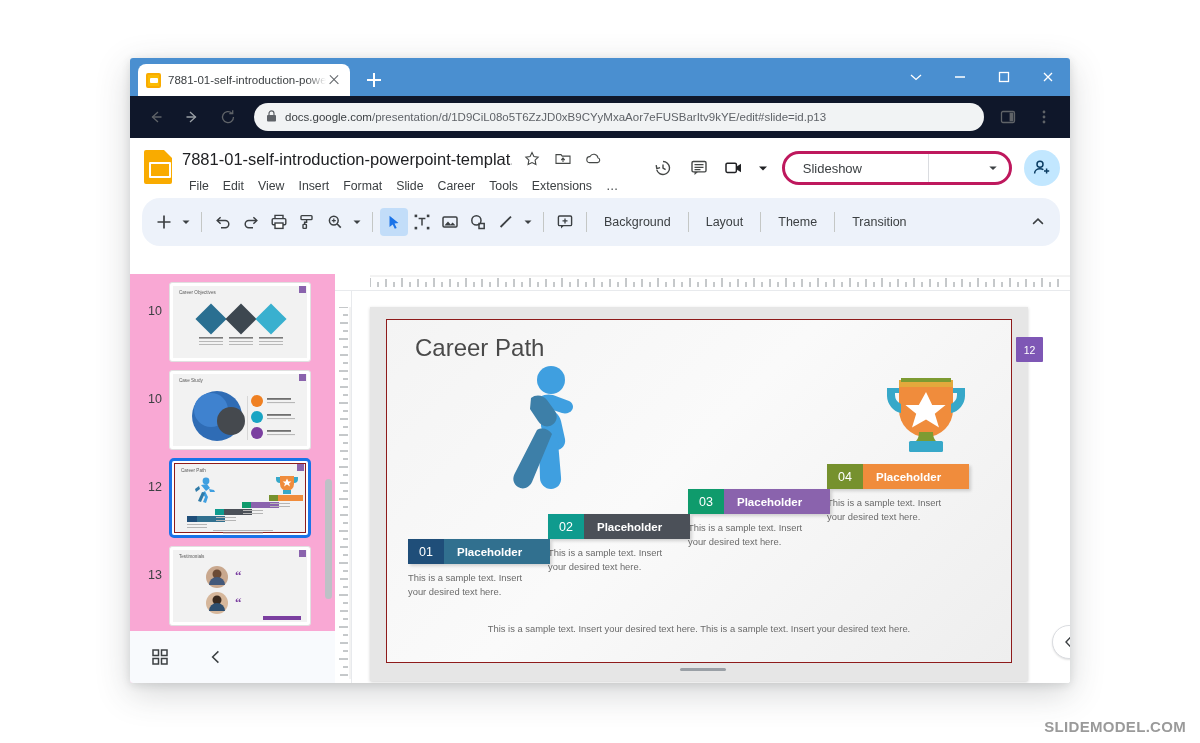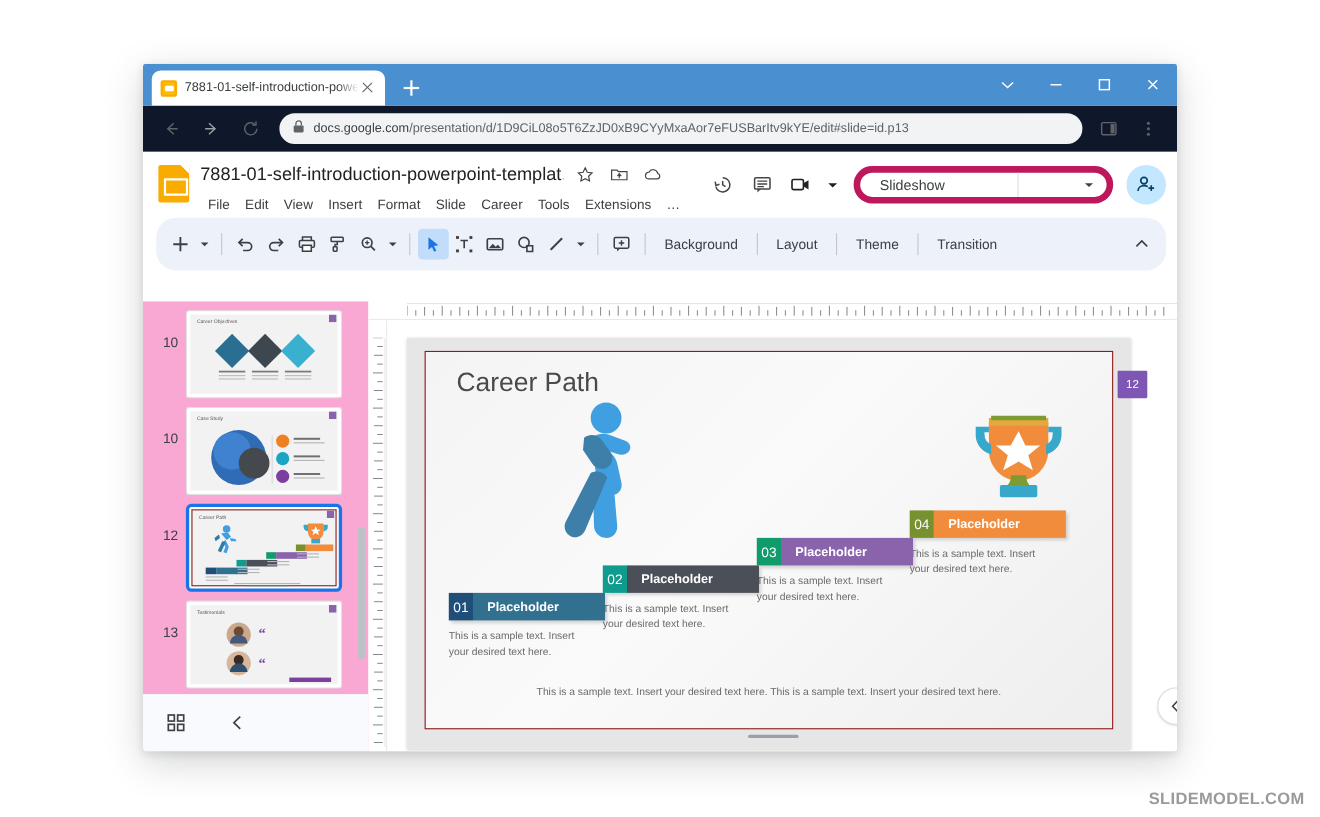--- a/index.html
+++ b/index.html
@@ -151,21 +151,21 @@
   .menubar { display: flex; align-items: center; height: 22px; margin-top: 3px; }
   .menuitem {
     font-size: 12.3px; color: #3c4043;
     padding: 2px 7px; border-radius: 4px; cursor: pointer;
   }
   .headright { display: flex; align-items: center; gap: 2px; margin-top: 4px; }
   .hbtn { width: 34px; height: 34px; position: relative; cursor: pointer; }
   .hbtn svg { position:absolute; left:50%; top:50%; transform: translate(-50%,-50%); }
   .slideshow {
     display: flex; align-items: center;
-    height: 34px; border: 6px solid #be185d; border-radius: 17px;
+    height: 34px; border: 3px solid #be185d; border-radius: 17px;
     margin-left: 8px; overflow: hidden; cursor: pointer; gap: 48px;
   }
   .slideshow .lbl { font-size: 13px; color: #3c4043; padding: 0 18px; }
   .slideshow .sep { width: 1px; height: 34px; background: #dadce0; }
   .slideshow .caret { width: 32px; height: 34px; position: relative; }
   .slideshow .caret svg { position:absolute; left:50%; top:50%; transform: translate(-50%,-50%); }
   .sharebtn {
     width: 36px; height: 36px; border-radius: 18px;
     background: #c2e7ff; margin-left: 10px; position: relative; cursor: pointer;
   }
@@ -250,21 +250,21 @@
     position: absolute; left: 28px; top: 14px;
     font-size: 24px; color: #4a4a4a; font-weight: 400;
   }
   .slide-note {
     position: absolute; left: 14%; right: 14%; bottom: 26px;
     text-align: center; font-size: 9.4px; color: #6a6a6a; line-height: 1.45;
   }
   .step { position: absolute; }
   .step-bar { display: flex; height: 25px; align-items: stretch; box-shadow: 2px 2px 3px rgba(0,0,0,0.16); }
   .step-num {
-    width: 22px; display: flex; align-items: center; justify-content: center;
+    width: 36px; display: flex; align-items: center; justify-content: center;
     color: #ffffff; font-size: 12.5px; font-weight: 400;
   }
   .step-label {
     flex: 1 1 auto; display: flex; align-items: center;
     padding-left: 13px; color: #ffffff; font-size: 11.5px; font-weight: bold;
   }
   .step-body { margin-top: 7px; font-size: 9.4px; color: #6a6a6a; line-height: 1.5; width: 122px; }
 
   .canvas-collapse {
     position: absolute; right: -16px; bottom: 24px;

